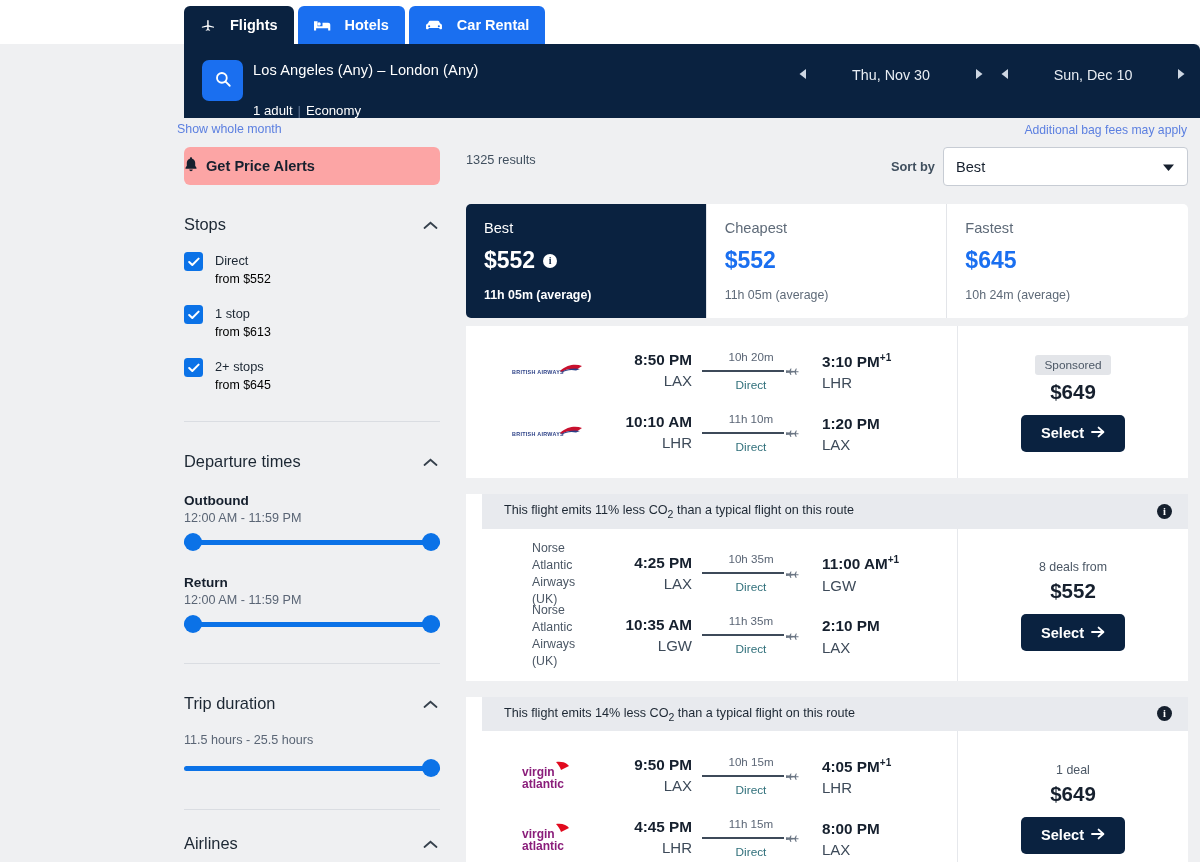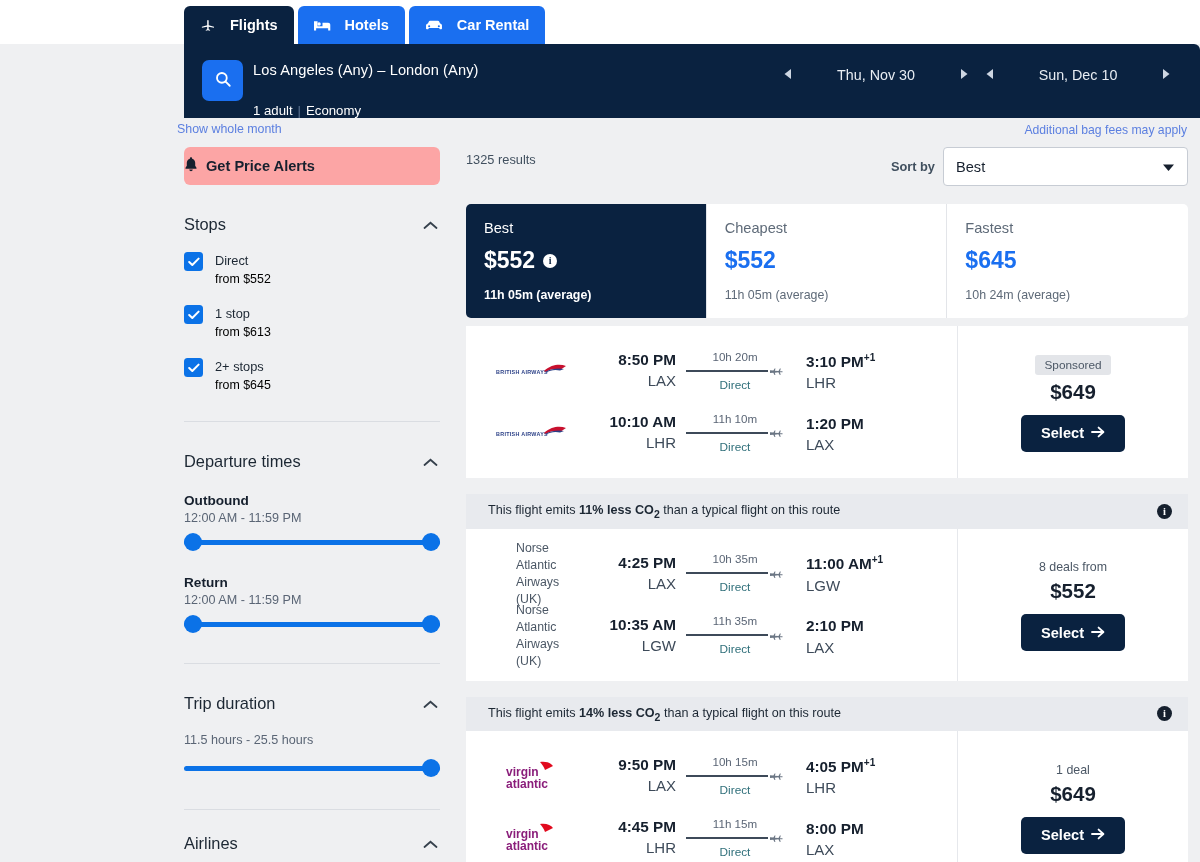--- a/index.html
+++ b/index.html
@@ -45,21 +45,21 @@
     position: absolute; left: 18px; top: 16px; width: 41px; height: 41px;
     background: #1a6ff0; border-radius: 7px;
     display: flex; align-items: center; justify-content: center;
     cursor: pointer;
   }
   .route-block { position: absolute; left: 69px; top: 15px; }
   .route-title { font-size: 14.6px; color: #ffffff; letter-spacing: .1px; line-height: 22px; }
   .route-sub { font-size: 13.2px; color: #ffffff; line-height: 21px; margin-top: 19px; }
   .route-sub .sep { color: #5d7391; margin: 0 5px; }
 
-  .dates { position: absolute; right: 21px; top: 0; height: 62px; display: flex; align-items: center; }
+  .dates { position: absolute; right: 6px; top: 0; height: 62px; display: flex; align-items: center; }
   .date-group { display: flex; align-items: center; }
   .arrowbtn {
     width: 26px; height: 40px; display: flex; align-items: center; justify-content: center;
     cursor: pointer; color: #cdd6e2;
   }
   .date-label {
     font-size: 14.3px; color: #e8edf3; font-weight: 500;
     width: 150px; text-align: center; white-space: nowrap;
   }
 
@@ -143,27 +143,27 @@
   .ptab.active .pdur { color: #ffffff; font-weight: bold; }
   .info-dot {
     width: 14px; height: 14px; border-radius: 50%; background: #ffffff;
     color: #0a2240; font-size: 10px; font-weight: bold;
     display: inline-flex; align-items: center; justify-content: center;
     font-family: "Liberation Serif", serif; cursor: pointer;
   }
 
   
   .cards { position: absolute; left: 0; top: 179px; width: 722px; }
-  .card { margin-bottom: 16px; border-radius: 0; overflow: hidden; background: #ffffff; }
+  .card { margin-bottom: 16px; border-radius: 0; overflow: hidden; background: #ffffff; padding-left: 16px; }
   .eco-banner {
     background: #e8eaee; padding: 9px 16px 9px 22px;
     display: flex; align-items: center; justify-content: space-between;
     font-size: 12.6px; color: #1c2733;
   }
-  .eco-banner b { font-weight: bold; }
+  .eco-banner b { font-weight: normal; }
   .eco-info {
     width: 15px; height: 15px; border-radius: 50%; background: #16202e; color: #ffffff;
     font-size: 10.5px; font-weight: bold; display: flex; align-items: center; justify-content: center;
     font-family: "Liberation Serif", serif; cursor: pointer;
   }
   .card-body { display: flex; background: #ffffff; }
   .legs { flex: 1; padding: 14px 0 14px 0; border-right: 1px solid #e6e8ec; }
   .leg { display: flex; align-items: center; height: 62px; padding: 0 8px 0 14px; }
   .logo-cell { width: 104px; display: flex; align-items: center; justify-content: center; }
   .airline-name { font-size: 12.3px; color: #4b5765; line-height: 17px; text-align: left; margin-left: 36px; }

